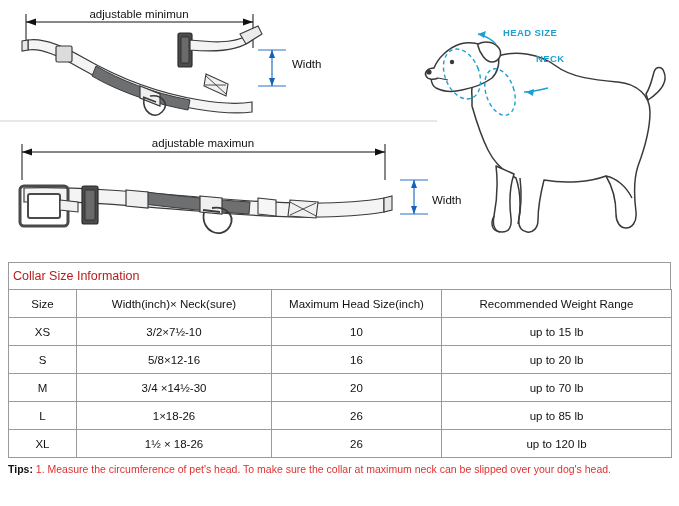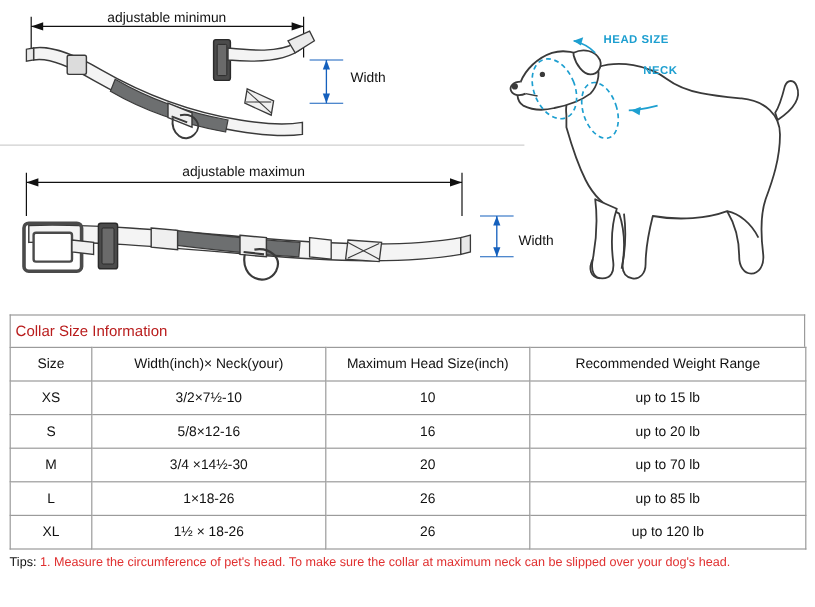--- a/index.html
+++ b/index.html
@@ -84,21 +84,21 @@
     top: 462px;
     width: 663px;
     font-size: 10.5px;
     line-height: 14px;
     color: #111;
   }
   .tips-row {
     display: block;
     white-space: nowrap;
   }
-  .tips-label { color: #111; }
+  .tips-label { color: #111; font-weight: bold; }
   .tips-red { color: #e03030; }
   .tips-indent { padding-left: 34px; }
 </style>
 </head>
 <body>
 
 <div id="page">
 
   <div id="illustration">
     <svg width="679" height="262" viewBox="0 0 679 262" xmlns="http://www.w3.org/2000/svg">
@@ -260,21 +260,21 @@
     <table>
       <colgroup>
         <col class="c1">
           <col class="c2">
           <col class="c3">
           <col class="c4">
       </colgroup>
       <thead>
         <tr>
           <th>Size</th>
-          <th>Width(inch)× Neck(your)</th>
+          <th>Width(inch)× Neck(sure)</th>
           <th>Maximum Head Size(inch)</th>
           <th>Recommended Weight Range</th>
         </tr>
       </thead>
       <tbody>
         <tr>
           <td>XS</td>
           <td>3/2×7½-10</td>
           <td>10</td>
           <td>up to 15 lb</td>

